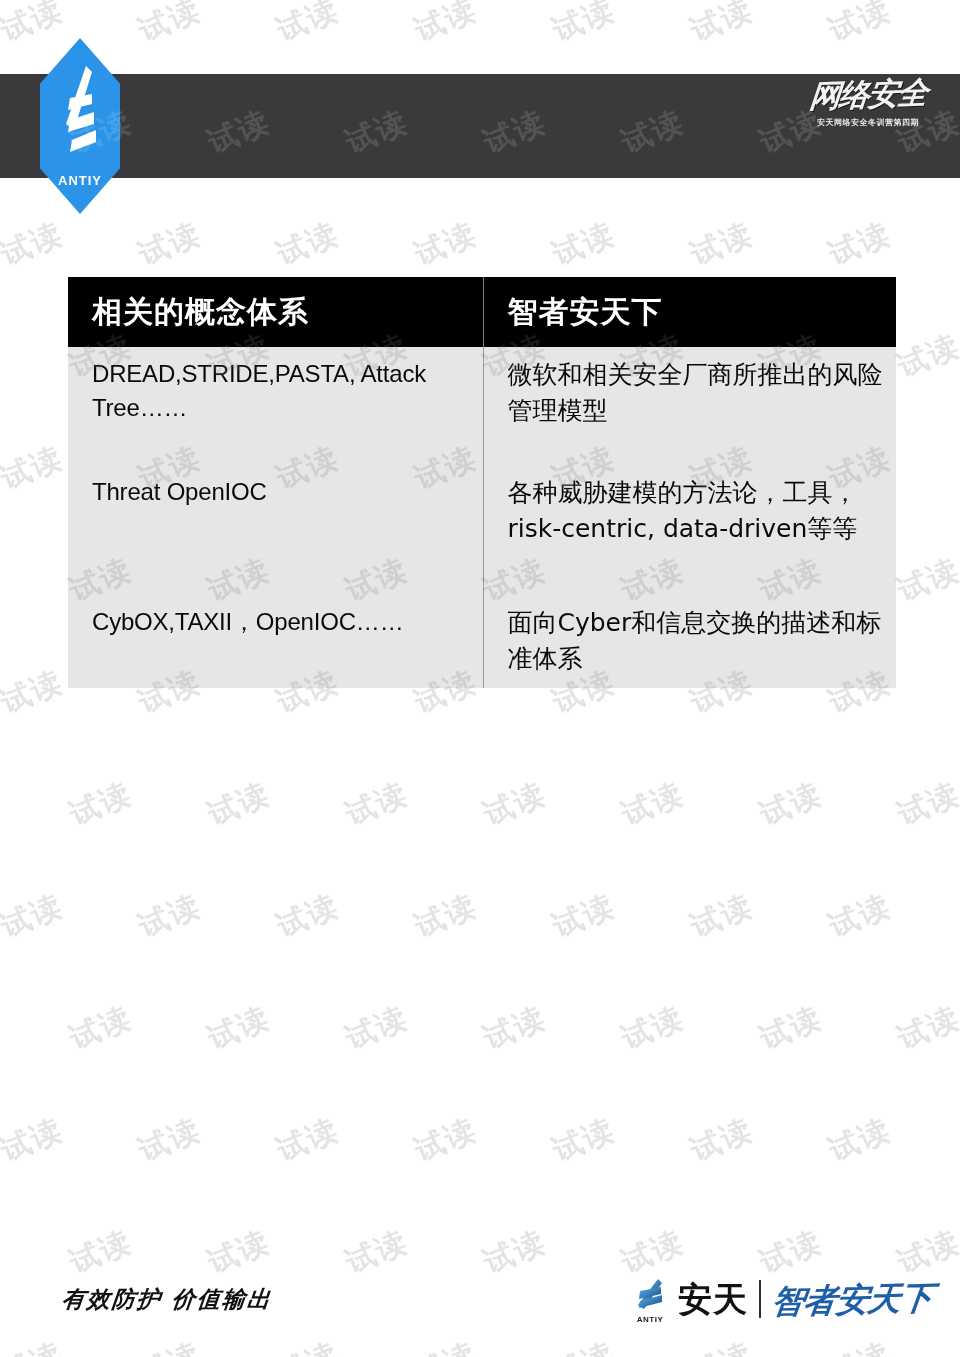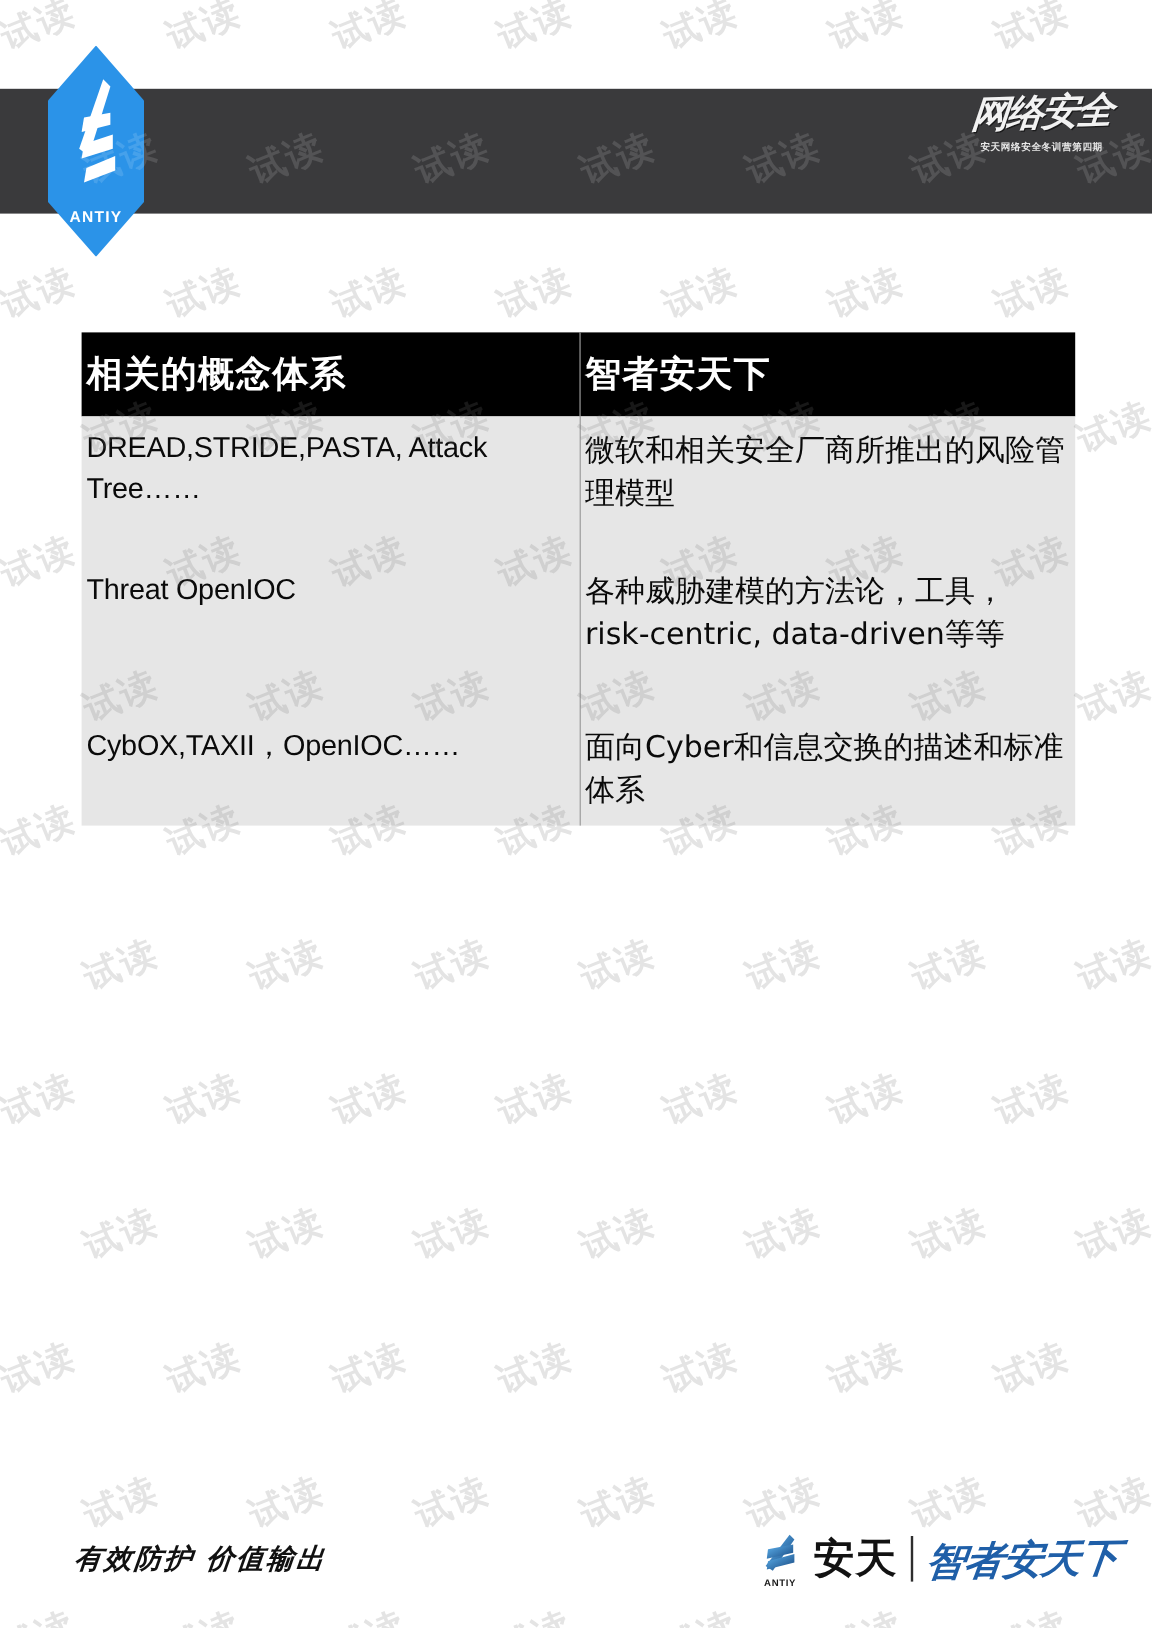--- a/index.html
+++ b/index.html
@@ -121,21 +121,21 @@
     border-collapse: collapse;
     table-layout: fixed;
     z-index: 20;
   }
   .concept-table col.c1 { width: 415px; }
   .concept-table col.c2 { width: 413px; }
 
   .concept-table th,
   .concept-table td {
     vertical-align: top;
-    padding: 10px 8px 12px 4px;
+    padding: 10px 8px 12px 24px;
     font-weight: 400;
     text-align: left;
   }
 
   .concept-table thead th {
     background: #000000;
     color: #ffffff;
     height: 70px;
     font-family: "DejaVu Sans", sans-serif;
     font-size: 30px;

